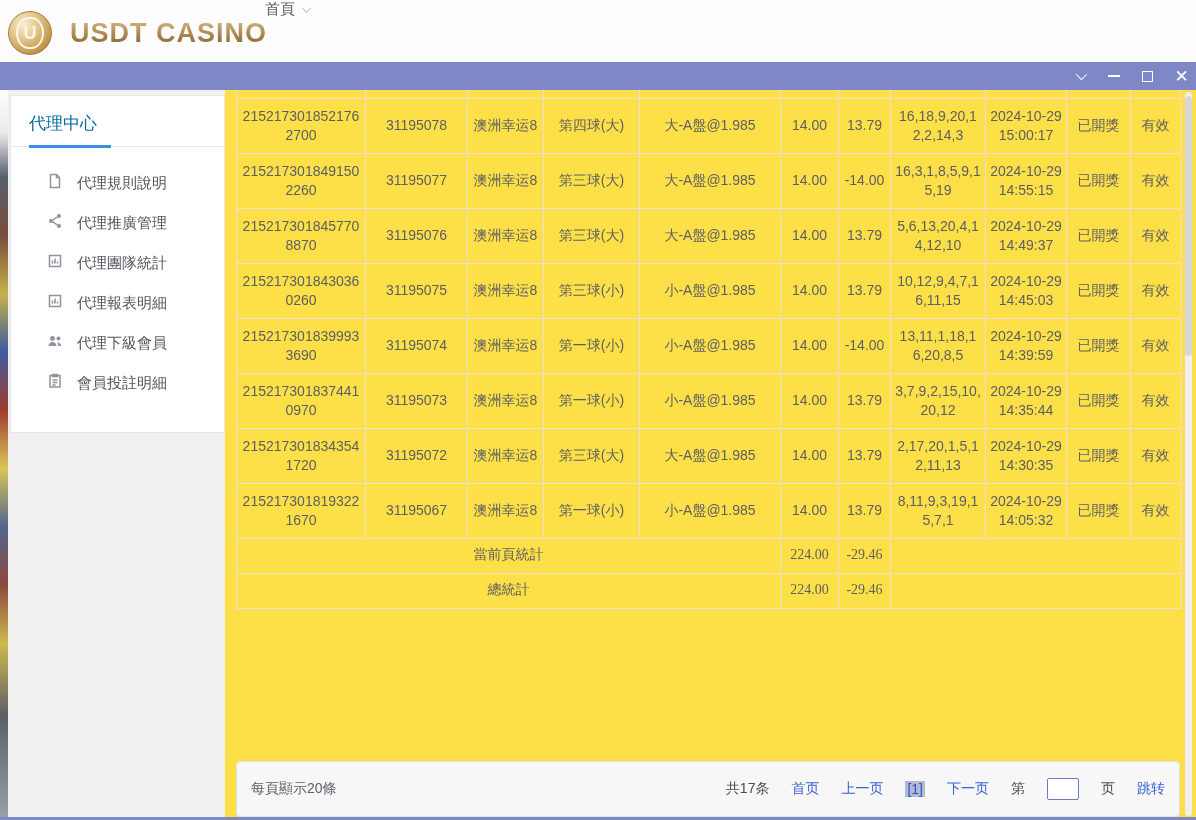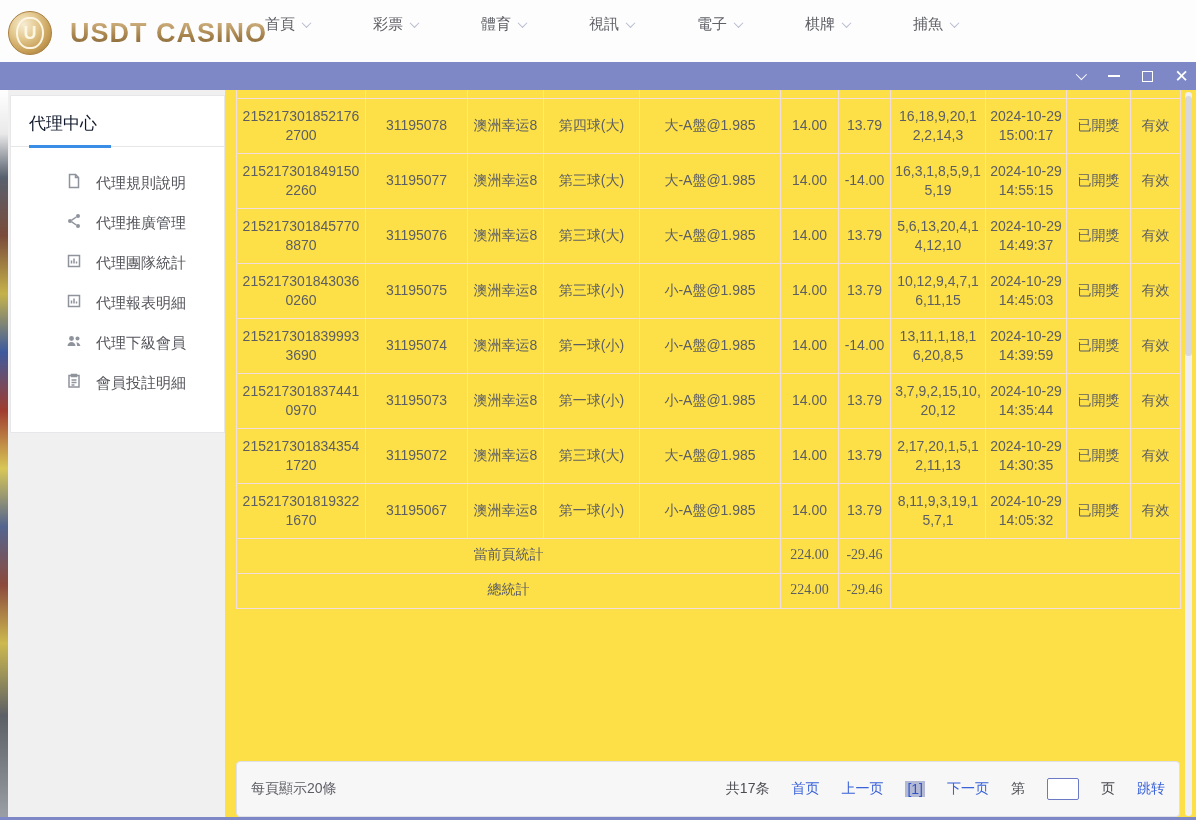--- a/index.html
+++ b/index.html
@@ -12,21 +12,21 @@
   .brand { position:absolute; left:8px; top:11px; display:flex; align-items:center; cursor:pointer; }
   .coin { width:44px; height:44px; border-radius:50%;
     background:radial-gradient(circle at 35% 30%, #f7ecd2 0%, #e3c88e 35%, #c49a52 70%, #8f6b33 100%);
     border:1px solid #a97f3f; position:relative; }
   .coin .inner { position:absolute; left:7px; top:5px; width:28px; height:32px;
     border:2px solid #fdf6e3; border-radius:50%/55%;
     color:#fdf6e3; font-weight:bold; font-size:18px; text-align:center; line-height:28px; }
   .brand-text { margin-left:18px; font-size:27px; font-weight:bold; letter-spacing:1px;
     background:linear-gradient(180deg,#d9bd8d 0%, #a9854e 55%, #7c5f33 100%);
     -webkit-background-clip:text; background-clip:text; color:transparent; }
-  .main-nav { position:absolute; left:265px; top:0; height:48px; display:flex; align-items:center; gap:63px; }
+  .main-nav { position:absolute; left:265px; top:0; height:48px; display:flex; align-items:center; gap:47px;flex-direction:column; }
   .nav-item { display:flex; align-items:center; font-size:15px; color:#5f6066; cursor:pointer; }
   .chev { width:7px; height:7px; border-right:1.6px solid #b6bad1; border-bottom:1.6px solid #b6bad1;
     transform:rotate(45deg) translate(-1px,-1px); margin-left:8px; }
 
   
   .titlebar { position:absolute; left:0; top:62px; width:1196px; height:28px; background:#7e88c6; }
   .win-controls { position:absolute; right:8px; top:0; height:28px; display:flex; align-items:center; gap:21px; }
   .wc { width:13px; height:13px; position:relative; cursor:pointer; display:flex; align-items:center; justify-content:center; }
   .wc-chev { width:8px; height:8px; border-right:1.6px solid #fff; border-bottom:1.6px solid #fff;
     transform:rotate(45deg) translateY(-2px); }
@@ -36,24 +36,24 @@
 
   
   .modal-body { position:absolute; left:0; top:90px; width:1196px; height:728px; background:#fff; }
   .page-strip { position:absolute; left:0; top:0; width:8px; height:728px;
     background:linear-gradient(180deg,#ffffff 0%,#e9e9e9 6%,#57606e 12%,#7a4b3a 20%,#c5b24a 28%,#3d5a9e 36%,
       #a03c2e 44%,#d8c757 52%,#53648f 60%,#8c4a3c 68%,#cdb94f 76%,#5b5f66 86%,#9aa0a6 100%); }
   .sidebar-zone { position:absolute; left:8px; top:0; width:217px; height:728px; background:#f0f0f1; }
   .sidebar-card { position:absolute; left:2px; top:5px; width:215px; height:338px; background:#fff;
     border:1px solid #e7e7e9; }
   .sb-title-wrap { padding:16px 16px 0 18px; border-bottom:1px solid #e6e6e8; }
-  .sb-title { font-size:17px; color:#0f172a; padding-bottom:10px; }
+  .sb-title { font-size:17px; color:#0369a1; padding-bottom:10px; }
   .sb-title-underline { width:82px; height:3px; background:#3a8ee6; margin-bottom:-2px; }
   .sb-items { padding-top:16px; }
-  .sb-item { display:flex; align-items:center; height:40px; padding-left:55px; cursor:pointer; }
+  .sb-item { display:flex; align-items:center; height:40px; padding-left:36px; cursor:pointer; }
   .sb-item svg { width:16px; height:16px; stroke:#8f939c; fill:none; stroke-width:1.5; }
   .sb-item .filled { fill:#8f939c; stroke:none; }
   .sb-label { margin-left:14px; font-size:15px; color:#55565c; }
 
   
   .main-zone { position:absolute; left:225px; top:0; width:971px; height:728px; background:#fde047; }
   table.bets { position:absolute; left:11px; top:0; width:944px; border-collapse:collapse; table-layout:fixed; }
   table.bets td { border:1px solid #f1dddd; text-align:center; vertical-align:middle;
     font-size:14px; color:#5d5e64; padding:2px 3px; word-break:break-all; line-height:1.35; }
   tr.sliver td { height:8px; border-top:none; padding:0; }

